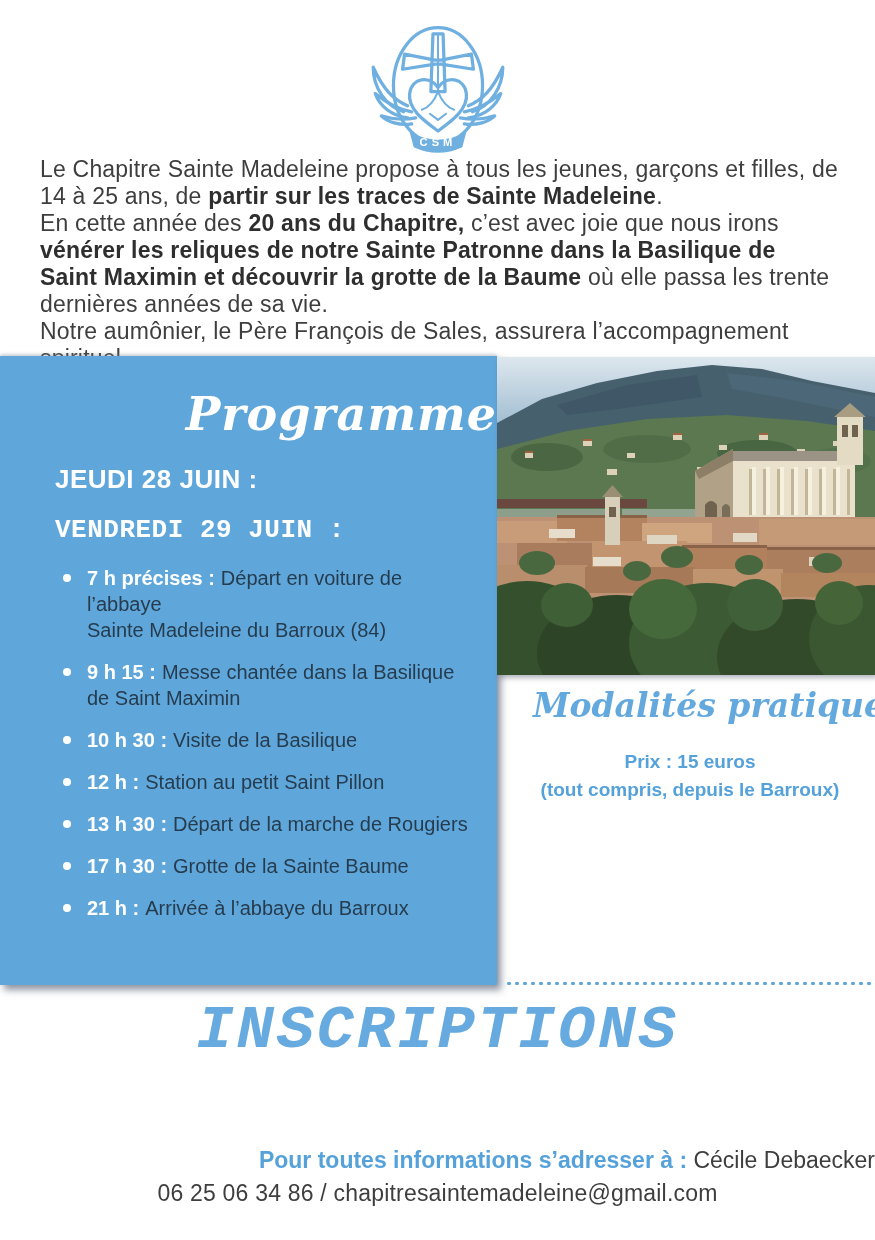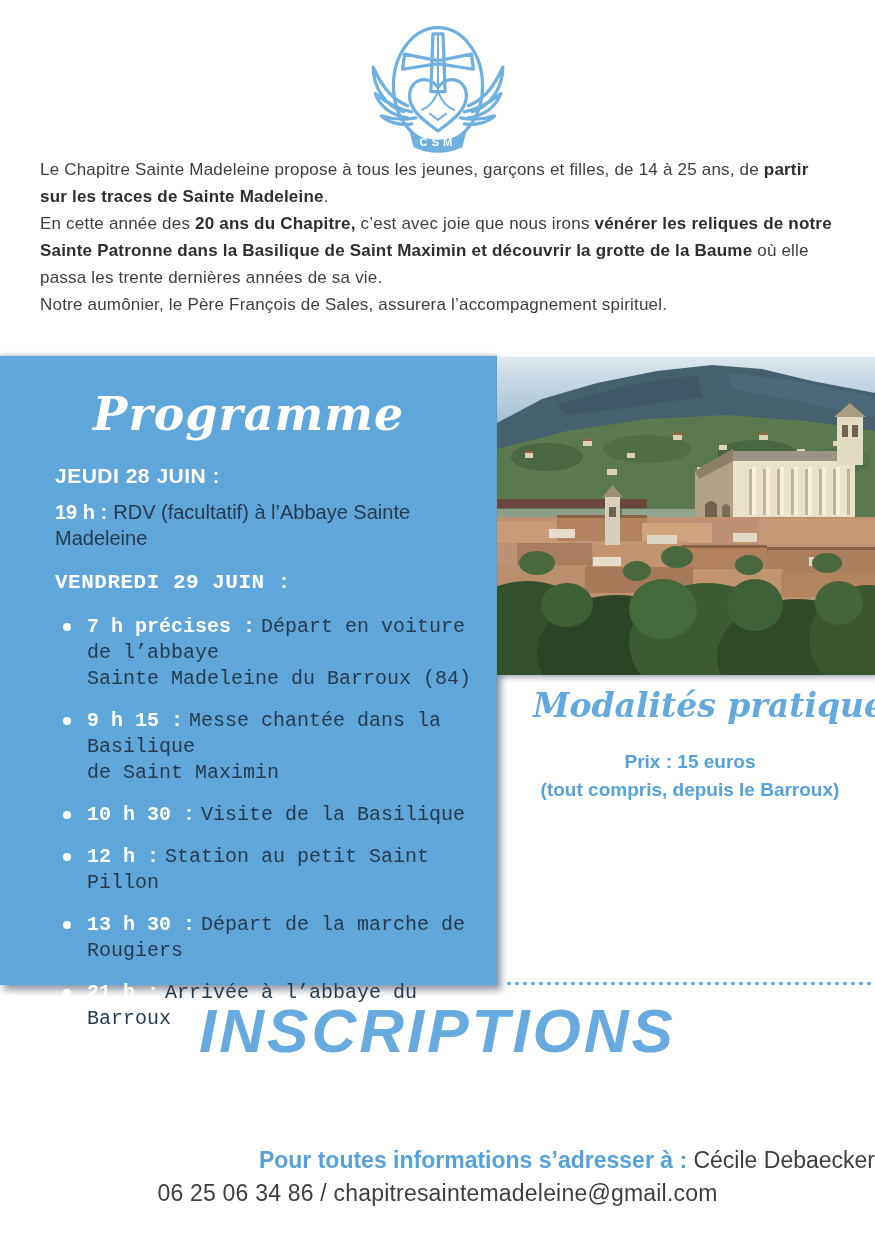--- a/index.html
+++ b/index.html
@@ -7,50 +7,50 @@
     position:relative; width:875px; height:1240px; background:#ffffff;
     font-family:"Liberation Sans", sans-serif; overflow:hidden;
   }
 
   
   .logo { position:absolute; left:357px; top:20px; width:162px; height:138px; }
 
   
   .intro {
     position:absolute; left:40px; top:156px; width:798px;
-    font-size:17px; line-height:27px; color:#3e3e3e; letter-spacing:.2px;
+    font-size:23px; line-height:27px; color:#3e3e3e; letter-spacing:.2px;
   }
   .intro p { margin:0; }
   .intro b { color:#2e2e2e; font-weight:800; }
 
   
   .blue-box {
     position:absolute; left:0; top:356px; width:497px; height:629px;
     background:#5fa7db; box-shadow:4px 5px 7px rgba(35,48,75,.5), 0 -2px 3px rgba(130,140,155,.35);
   }
   .box-title {
-    margin:30px 0 0 0; text-align:center; color:#ffffff;
+    margin:30px 0 0 0; text-align:right; color:#ffffff;
     font-family:"DejaVu Serif", serif; font-style:italic; font-weight:bold;
     font-size:46px; line-height:1.25; letter-spacing:1px;
   }
   .box-content { padding:20px 18px 0 55px; }
   .day-label {
-    color:#ffffff; font-weight:800; font-size:21px; letter-spacing:.5px;
+    color:#ffffff; font-weight:800; font-size:26px; letter-spacing:.5px;
   }
   .day-label.v { margin-top:20px;font-family:Liberation Mono, monospace; }
   .plain-item { margin-top:11px; font-size:20px; line-height:26px; }
   .time { color:#ffffff; font-weight:800; margin-right:6px; }
   .desc { color:#263c4e; white-space:pre-line; }
   .sched-list { margin-top:20px; display:flex; flex-direction:column; gap:16px; }
   .sched-item { display:flex; align-items:flex-start; font-size:20px; line-height:26px; }
   .dot {
     flex:0 0 auto; width:8px; height:8px; border-radius:50%;
     background:#ffffff; margin:9px 16px 0 8px;
   }
-  .item-text { flex:1 1 auto;font-family:Liberation Mono, monospace; }
+  .item-text { flex:1 1 auto; }
 
   
   .photo {
     position:absolute; left:497px; top:357px; width:378px; height:318px;
     box-shadow:2px 3px 5px rgba(60,70,95,.4); overflow:hidden; background:#b7c9d6;
   }
   .photo svg { display:block; }
 
   
   .modalites { position:absolute; left:533px; top:688px; width:314px; }
@@ -70,21 +70,21 @@
   
   .dotted {
     position:absolute; left:505px; top:981px; width:370px; height:5px;
     background-image:radial-gradient(circle, #5fa8db 1.7px, rgba(95,168,219,0) 2px);
     background-size:8px 5px; background-repeat:repeat-x;
   }
 
   
   .inscriptions-title {
     position:absolute; left:0; top:995px; width:875px; text-align:center;
-    color:#66aadf; font-family:Liberation Sans, sans-serif; font-style:italic; font-weight:bold;
+    color:#66aadf; font-family:Liberation Mono, monospace; font-style:italic; font-weight:bold;
     font-size:62px; letter-spacing:3px; margin:0;
   }
   .online-line {
     position:absolute; left:0; top:1085px; width:875px; text-align:center;
     font-size:24px; color:#3e3e3e;
   }
   .blue-label { color:#55a2db; font-weight:800; }
   .info-line {
     position:absolute; left:0; top:1147px; width:875px; text-align:right;
     font-size:23px; color:#3e3e3e;
@@ -129,23 +129,20 @@
   <div class="intro">
     <p><span>Le Chapitre Sainte Madeleine propose à tous les jeunes, garçons et filles, de 14 à 25 ans, de </span><b>partir sur les traces de Sainte Madeleine</b><span>.</span></p>
     <p><span>En cette année des </span><b>20 ans du Chapitre,</b><span> c’est avec joie que nous irons </span><b>vénérer les reliques de notre Sainte Patronne dans la Basilique de Saint Maximin et découvrir la grotte de la Baume</b><span> où elle passa les trente dernières années de sa vie.</span></p>
     <p><span>Notre aumônier, le Père François de Sales, assurera l’accompagnement spirituel.</span></p>
   </div>
 
   <div class="blue-box">
     <h2 class="box-title">Programme</h2>
     <div class="box-content">
       <div class="day-label">JEUDI 28 JUIN :</div>
-      <div class="plain-item">
-        <span class="time">19 h :</span><span class="desc">RDV (facultatif) à l’Abbaye Sainte Madeleine</span>
-      </div>
       <div class="day-label v">VENDREDI 29 JUIN :</div>
 
       <div class="sched-list">
         <div class="sched-item">
           <span class="dot"></span>
           <div class="item-text"><span class="time">7 h précises :</span><span class="desc">Départ en voiture de l’abbaye
 Sainte Madeleine du Barroux (84)</span></div>
         </div>
         <div class="sched-item">
           <span class="dot"></span>
@@ -156,20 +153,24 @@
           <span class="dot"></span>
           <div class="item-text"><span class="time">10 h 30 :</span><span class="desc">Visite de la Basilique</span></div>
         </div>
         <div class="sched-item">
           <span class="dot"></span>
           <div class="item-text"><span class="time">12 h :</span><span class="desc">Station au petit Saint Pillon</span></div>
         </div>
         <div class="sched-item">
           <span class="dot"></span>
           <div class="item-text"><span class="time">13 h 30 :</span><span class="desc">Départ de la marche de Rougiers</span></div>
+        </div>
+        <div class="sched-item">
+          <span class="dot"></span>
+          <div class="item-text"><span class="time">17 h 30 :</span><span class="desc">Grotte de la Sainte Baume</span></div>
         </div>
         <div class="sched-item">
           <span class="dot"></span>
           <div class="item-text"><span class="time">21 h :</span><span class="desc">Arrivée à l’abbaye du Barroux</span></div>
         </div>
       </div>
     </div>
   </div>
 
   <div class="photo">

